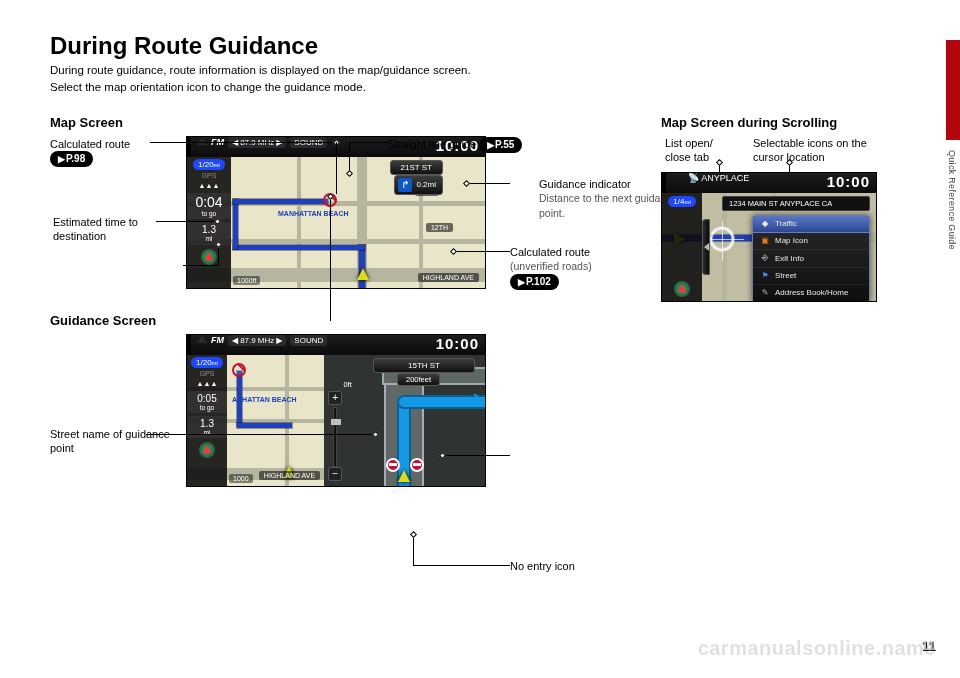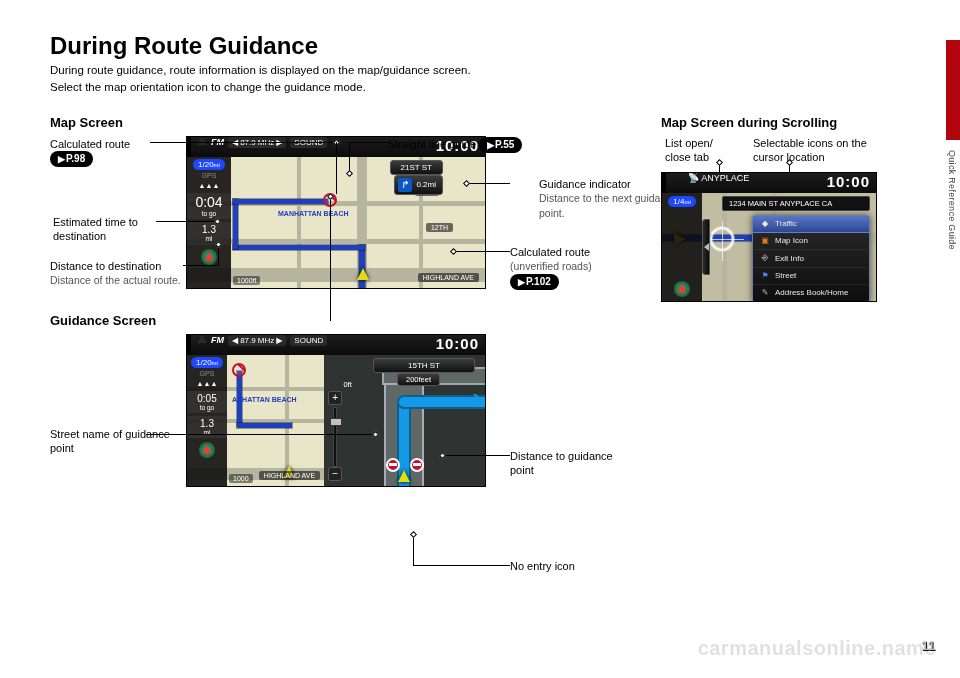--- a/index.html
+++ b/index.html
@@ -186,24 +186,20 @@
       </div>
       <div class="line" style="top:136px; left:405px; width:55px; height:1px;"></div>
       <div class="dot" style="top:134px; left:401px;"></div>
 
       <div class="callout" style="top:100px; left:3px; width:120px;">
         <span>Estimated time to destination</span>
       </div>
       <div class="line" style="top:106px; left:106px; width:60px; height:1px;"></div>
       <div class="dot" style="top:104px; left:165px;"></div>
 
-      <div class="callout" style="top:144px; left:0; width:140px;">
-        <span>Distance to destination</span><br>
-        <span class="sub">Distance of the actual route.</span>
-      </div>
       <div class="line" style="top:150px; left:133px; width:36px; height:1px;"></div>
       <div class="line" style="top:130px; left:168px; width:1px; height:21px;"></div>
       <div class="dot" style="top:127px; left:166px;"></div>
 
       <div class="line" style="top:180px; left:280px; width:1px; height:26px;"></div>
       <div class="line" style="top:180px; left:280px; width:1px; height:1px;"></div>
       <div class="line" style="top:82px;  left:280px; width:1px; height:98px;"></div>
       <div class="dot" style="top:79px;  left:278px;"></div>
 
       <h2 style="margin-top:24px;">Guidance Screen</h2>
@@ -276,21 +272,20 @@
         </div>
 
         <div class="street-pill" style="top:23px; left:186px; right:10px; text-align:center;">15TH ST</div>
         <div class="street-pill" style="top:38px; left:210px; font-size:7.5px; padding:1px 8px;">200feet</div>
       </div>
 
       <div class="callout" style="top:312px; left:0; width:120px;">Street name of guidance point</div>
       <div class="line" style="top:319px; left:96px; width:228px; height:1px;"></div>
       <div class="dot" style="top:317px; left:323px;"></div>
 
-      <div class="callout" style="top:334px; left:460px; width:120px;">Distance to guidance point</div>
       <div class="line" style="top:340px; left:394px; width:66px; height:1px;"></div>
       <div class="dot" style="top:338px; left:390px;"></div>
 
       <div class="callout" style="top:444px; left:460px; width:120px;">No entry icon</div>
       <div class="line" style="top:450px; left:363px; width:97px; height:1px;"></div>
       <div class="line" style="top:420px; left:363px; width:1px; height:31px;"></div>
       <div class="dot" style="top:417px; left:361px;"></div>
     </div>
 
     <div class="right">

